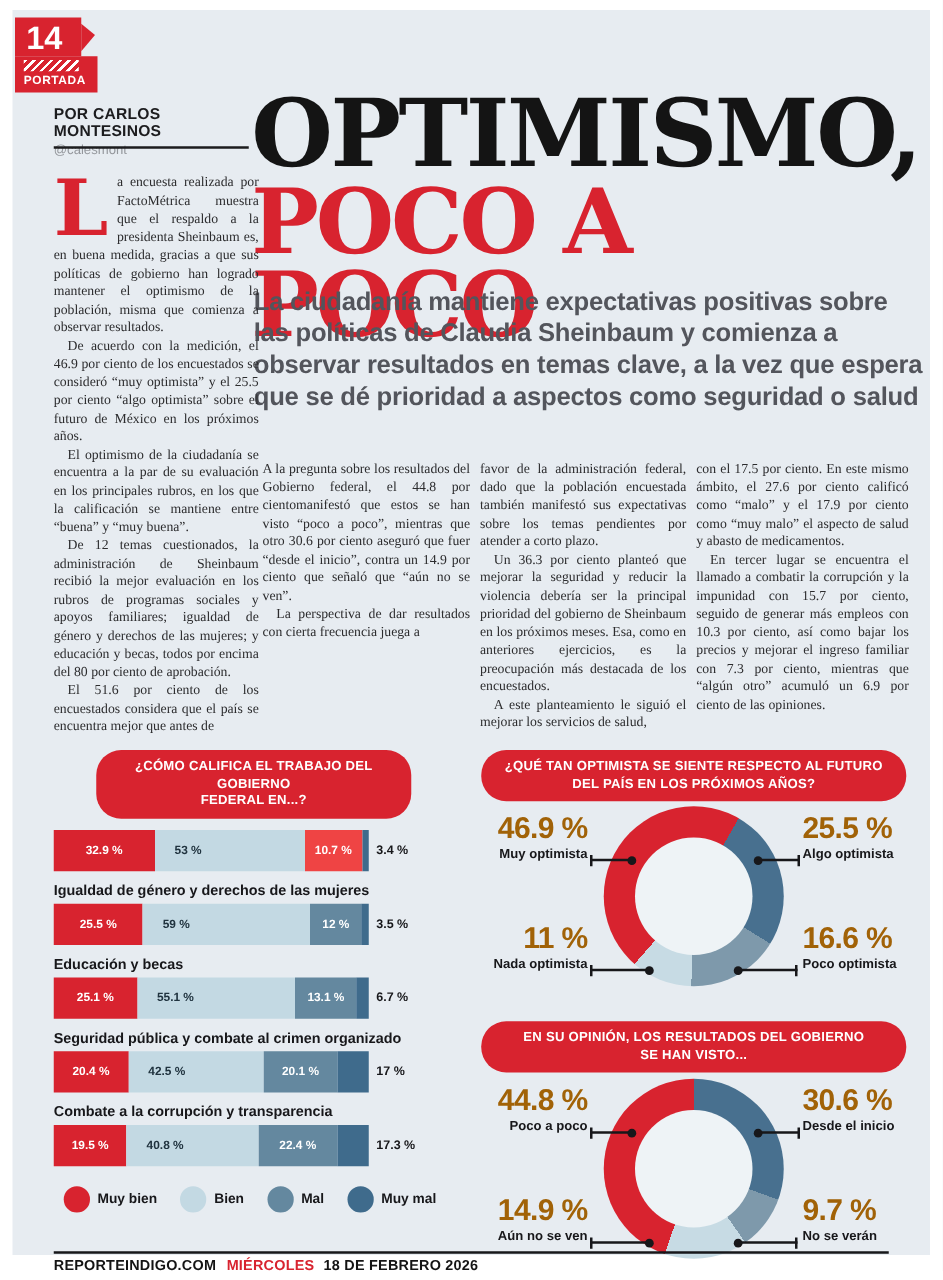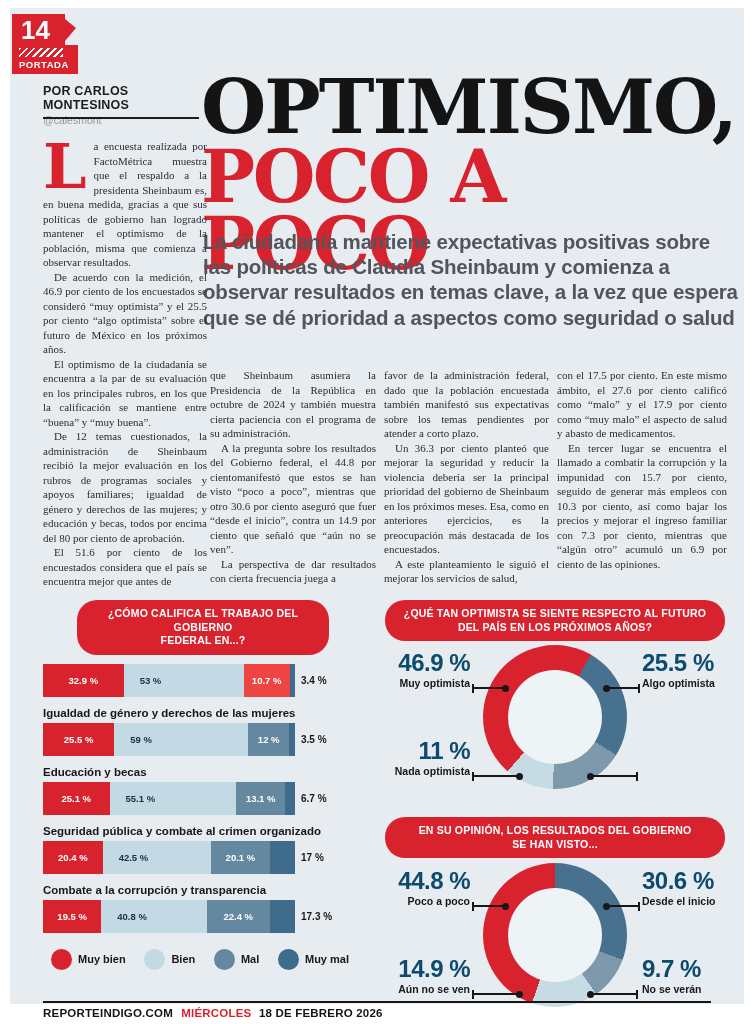--- a/index.html
+++ b/index.html
@@ -69,21 +69,21 @@
   .right-charts{position:absolute;left:374px;top:595px;width:362px;height:410px;}
   .rc-banner{position:absolute;left:11px;right:11px;}
   .rc-banner.b1{top:5px;}
   .rc-banner.b2{top:222px;}
   .donut-wrap{position:absolute;left:0;width:362px;height:150px;}
   .donut-wrap.w1{top:50px;}
   .donut-wrap.w2{top:268px;}
   .donut{position:absolute;left:109px;top:0;width:144px;height:144px;border-radius:50%;}
   .donut::after{content:"";position:absolute;inset:25px;border-radius:50%;background:#eef3f6;}
   .dl{position:absolute;}
-  .dl-value{font-size:24px;font-weight:bold;color:#0c4a6e;letter-spacing:-.5px;line-height:1;}
+  .dl-value{font-size:24px;font-weight:bold;color:#a16207;letter-spacing:-.5px;line-height:1;}
   .dl-name{font-size:10.5px;font-weight:bold;color:#17171a;margin-top:3px;line-height:1;}
   .dl.tl{left:0;top:6px;width:96px;text-align:right;}
   .dl.tr{left:268px;top:6px;width:94px;text-align:left;}
   .dl.bl{left:0;top:94px;width:96px;text-align:right;}
   .dl.br{left:268px;top:94px;width:94px;text-align:left;}
   .leader{position:absolute;height:2px;background:#17171a;}
   .leader::before{content:"";position:absolute;width:7px;height:7px;border-radius:50%;background:#17171a;top:-2.5px;}
   .leader::after{content:"";position:absolute;width:2px;height:9px;background:#17171a;top:-3.5px;}
   .ld-tl{left:98px;top:42px;width:34px;}  .ld-tl::before{right:-3px;} .ld-tl::after{left:0;}
   .ld-tr{left:232px;top:42px;width:34px;} .ld-tr::before{left:-3px;}  .ld-tr::after{right:0;}
@@ -124,21 +124,20 @@
   <div class="deck">La ciudadanía mantiene expectativas positivas sobre las políticas de Claudia Sheinbaum y comienza a observar resultados en temas clave, a la vez que espera que se dé prioridad a aspectos como seguridad o salud</div>
 
   <div class="col col1">
     <p><span class="dropcap">L</span><span>a encuesta realizada por FactoMétrica muestra que el respaldo a la presidenta Sheinbaum es, en buena medida, gracias a que sus políticas de gobierno han logrado mantener el optimismo de la población, misma que comienza a observar resultados.</span></p>
     <p>De acuerdo con la medición, el 46.9 por ciento de los encuestados se consideró “muy optimista” y el 25.5 por ciento “algo optimista” sobre el futuro de México en los próximos años.</p>
     <p>El optimismo de la ciudadanía se encuentra a la par de su evaluación en los principales rubros, en los que la calificación se mantiene entre “buena” y “muy buena”.</p>
     <p>De 12 temas cuestionados, la administración de Sheinbaum recibió la mejor evaluación en los rubros de programas sociales y apoyos familiares; igualdad de género y derechos de las mujeres; y educación y becas, todos por encima del 80 por ciento de aprobación.</p>
     <p>El 51.6 por ciento de los encuestados considera que el país se encuentra mejor que antes de</p>
   </div>
   <div class="col col2">
-    <p>que Sheinbaum asumiera la Presidencia de la República en octubre de 2024 y también muestra cierta paciencia con el programa de su administración.</p>
     <p>A la pregunta sobre los resultados del Gobierno federal, el 44.8 por cientomanifestó que estos se han visto “poco a poco”, mientras que otro 30.6 por ciento aseguró que fuer “desde el inicio”, contra un 14.9 por ciento que señaló que “aún no se ven”.</p>
     <p>La perspectiva de dar resultados con cierta frecuencia juega a</p>
   </div>
   <div class="col col3">
     <p>favor de la administración federal, dado que la población encuestada también manifestó sus expectativas sobre los temas pendientes por atender a corto plazo.</p>
     <p>Un 36.3 por ciento planteó que mejorar la seguridad y reducir la violencia debería ser la principal prioridad del gobierno de Sheinbaum en los próximos meses. Esa, como en anteriores ejercicios, es la preocupación más destacada de los encuestados.</p>
     <p>A este planteamiento le siguió el mejorar los servicios de salud,</p>
   </div>
   <div class="col col4">
     <p>con el 17.5 por ciento. En este mismo ámbito, el 27.6 por ciento calificó como “malo” y el 17.9 por ciento como “muy malo” el aspecto de salud y abasto de medicamentos.</p>
@@ -277,20 +276,24 @@
           <div class="dl-name">Muy optimista</div>
         </div>
         <div class="dl tr">
           <div class="dl-value">25.5 %</div>
           <div class="dl-name">Algo optimista</div>
         </div>
         <div class="dl bl">
           <div class="dl-value">11 %</div>
           <div class="dl-name">Nada optimista</div>
         </div>
+        <div class="dl br">
+          <div class="dl-value">16.6 %</div>
+          <div class="dl-name">Poco optimista</div>
+        </div>
       </div>
     <div class="rc-banner b2 banner">
       <div>EN SU OPINIÓN, LOS RESULTADOS DEL GOBIERNO</div>
       <div>SE HAN VISTO...</div>
     </div>
     <div class="donut-wrap w2" id="wrap2">
       <div class="donut" id="donut2" style="background: conic-gradient(rgb(72, 112, 143) 0deg, rgb(72, 112, 143) 110.16deg, rgb(126, 153, 171) 110.16deg, rgb(126, 153, 171) 145.08deg, rgb(199, 219, 228) 145.08deg, rgb(199, 219, 228) 198.72deg, rgb(216, 35, 47) 198.72deg, rgb(216, 35, 47) 360deg);"></div>
       <div class="leader ld-tl"></div>
       <div class="leader ld-tr"></div>
       <div class="leader ld-bl"></div>

